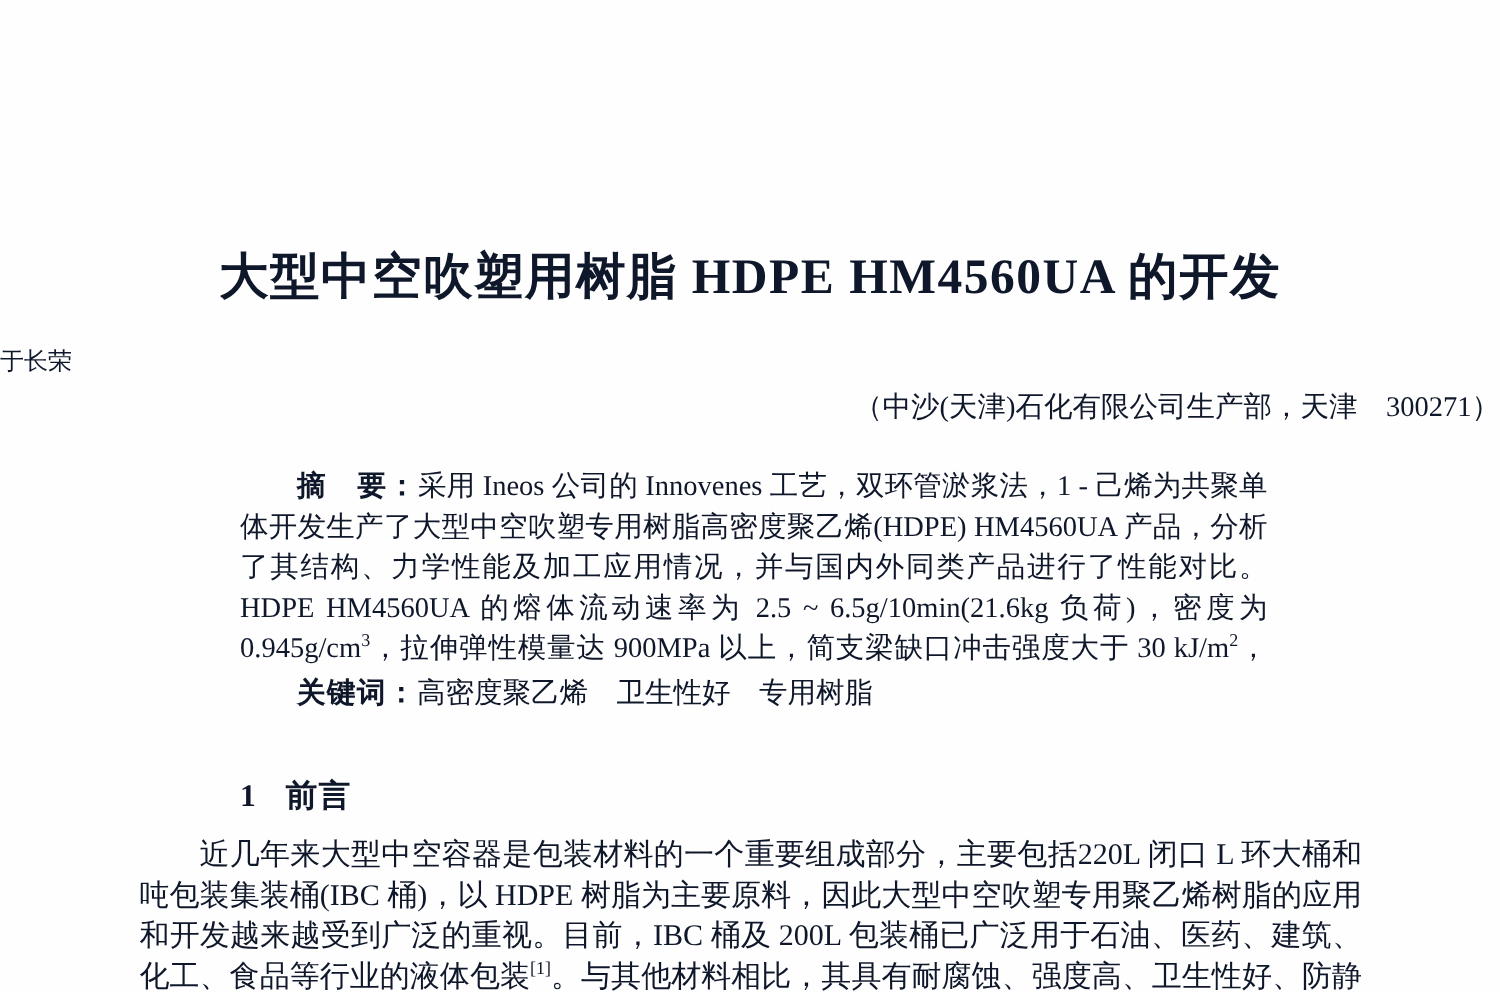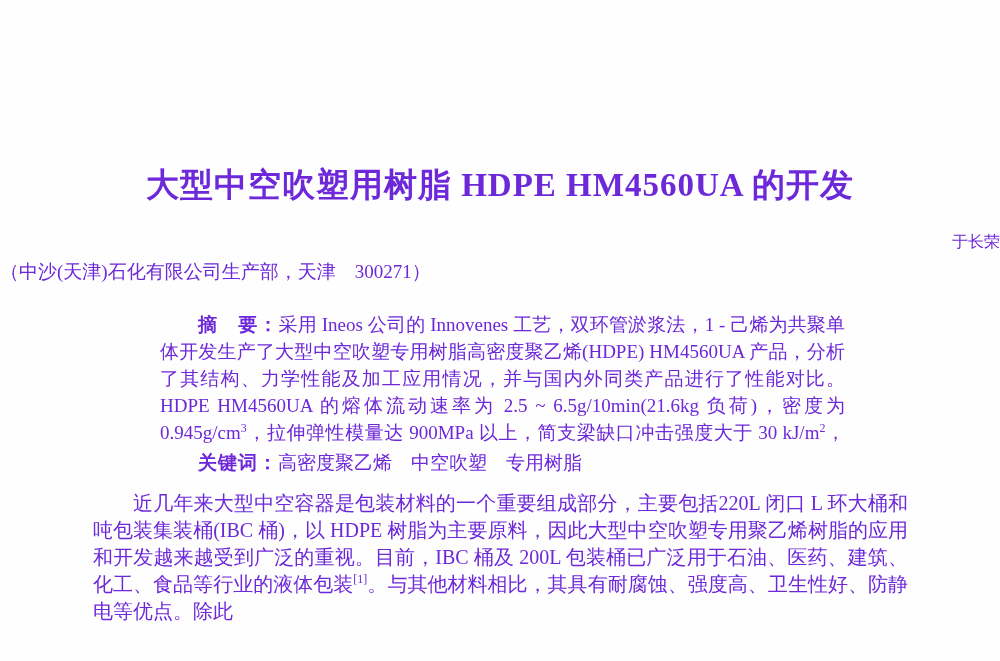--- a/index.html
+++ b/index.html
@@ -10,42 +10,42 @@
     width: 1000px;
     height: 661px;
     background: #ffffff;
   }
   .page {
     position: relative;
     width: 1000px;
     height: 661px;
     overflow: hidden;
     background: #fefefe;
-    color: #6d28d9;
+    color: #0f172a;
     font-family: "Liberation Serif", serif;
   }
   .paper-title {
     margin: 165px 60px 0 60px;
     text-align: center;
     font-size: 33px;
     line-height: 40px;
     font-weight: 700;
     letter-spacing: 1px;
     font-family: "Liberation Serif", serif;
   }
   .author {
     margin-top: 28px;
-    text-align: right;
+    text-align: left;
     font-size: 16px;
     line-height: 18px;
     font-weight: 400;
   }
   .affiliation {
     margin-top: 9px;
-    text-align: left;
+    text-align: right;
     font-size: 19px;
     line-height: 24px;
   }
   .abstract-para {
     margin: 27px 155px 0 160px;
     font-size: 19px;
     line-height: 27px;
     text-align: justify;
     text-indent: 38px;
     height: 135px;
@@ -95,18 +95,19 @@
 <div class="page">
 
   <h1 class="paper-title">大型中空吹塑用树脂 HDPE HM4560UA 的开发</h1>
 
   <div class="author">于长荣</div>
 
   <div class="affiliation">（中沙(天津)石化有限公司生产部，天津　300271）</div>
 
   <p class="abstract-para"><span class="hei-label">摘　要：</span><span>采用 Ineos 公司的 Innovenes 工艺，双环管淤浆法，1 - 己烯为共聚单体开发生产了大型中空吹塑专用树脂高密度聚乙烯(HDPE) HM4560UA 产品，分析了其结构、力学性能及加工应用情况，并与国内外同类产品进行了性能对比。HDPE HM4560UA 的熔体流动速率为 2.5 ~ 6.5g/10min(21.6kg 负荷)，密度为 0.945g/cm</span><sup>3</sup><span>，拉伸弹性模量达 900MPa 以上，简支梁缺口冲击强度大于 30 kJ/m</span><sup>2</sup><span>，各项性能达到既定指标要求。</span></p>
 
-  <p class="keywords-line"><span class="hei-label">关键词：</span><span>高密度聚乙烯　中空吹塑　专用树脂</span></p>
+  <p class="keywords-line"><span class="hei-label">关键词：</span><span>高密度聚乙烯　卫生性好　专用树脂</span></p>
 
+  <h2 class="section-heading"><span class="section-number">1</span><span>前言</span></h2>
 
   <p class="intro-para"><span>近几年来大型中空容器是包装材料的一个重要组成部分，主要包括220L 闭口 L 环大桶和吨包装集装桶(IBC 桶)，以 HDPE 树脂为主要原料，因此大型中空吹塑专用聚乙烯树脂的应用和开发越来越受到广泛的重视。目前，IBC 桶及 200L 包装桶已广泛用于石油、医药、建筑、化工、食品等行业的液体包装</span><sup>[1]</sup><span>。与其他材料相比，其具有耐腐蚀、强度高、卫生性好、防静电等优点。除此</span></p>
 
 </div>
 
 </body></html>

